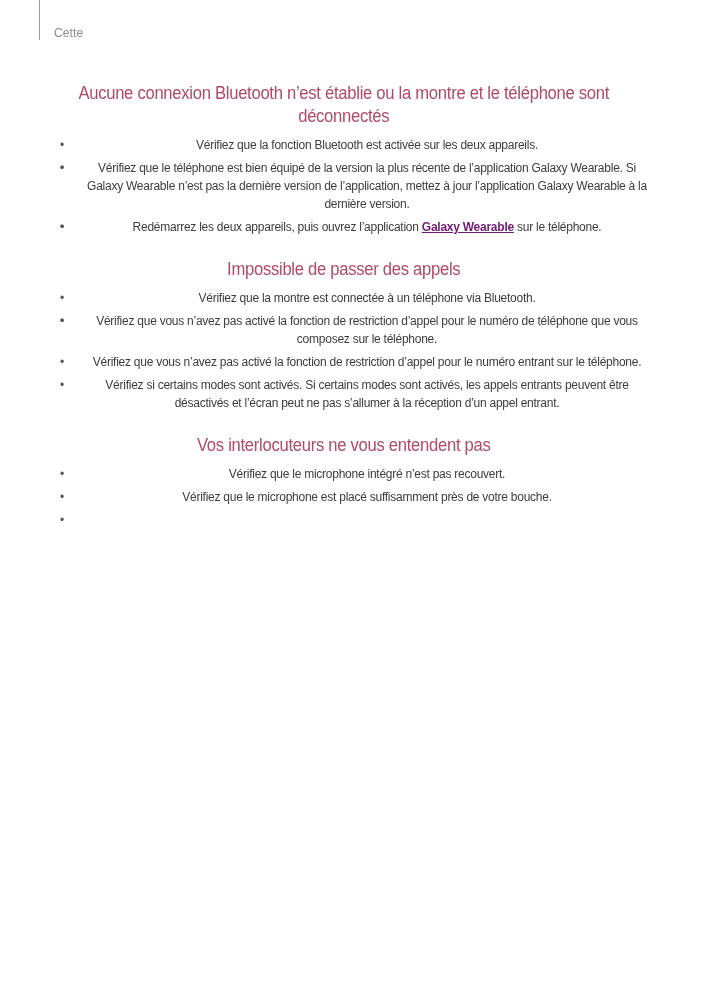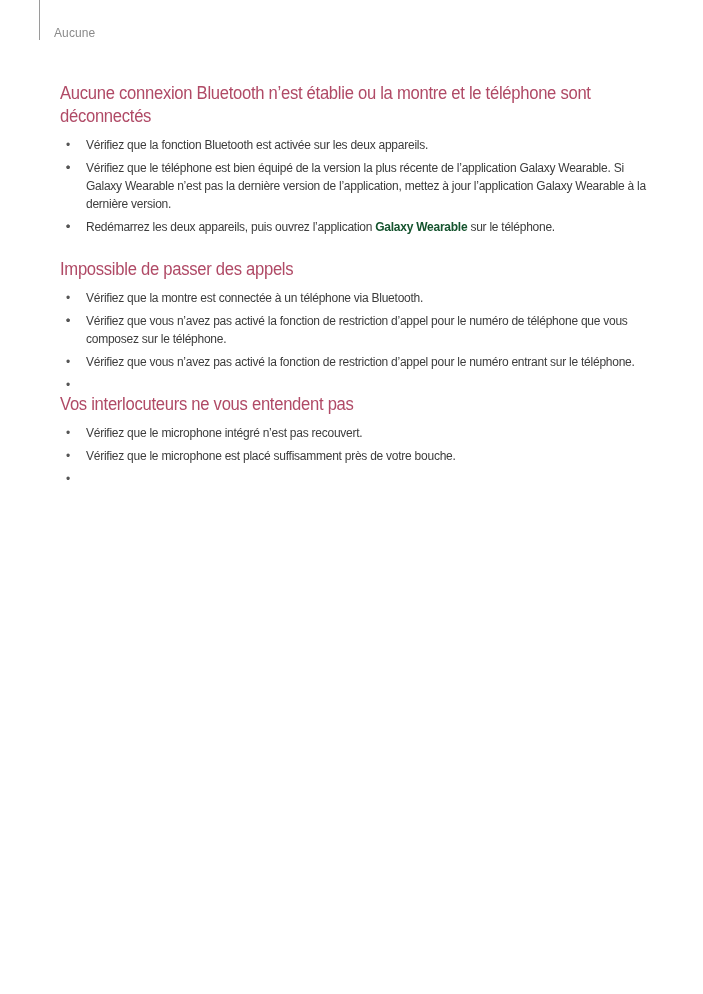--- a/index.html
+++ b/index.html
@@ -26,23 +26,24 @@
     .header-label {
       position: absolute;
       left: 54px;
       top: 26px;
       font-size: 12px;
       color: #8a8a8a;
       letter-spacing: 0.1px;
     }
     .content {
       position: absolute;
-      left: 60px;
+      left: 54px;
       top: 82px;
       width: 600px;
+      text-align: center;
     }
     .section-title {
       color: #b04a66;
       font-size: 17.5px;
       line-height: 23px;
       margin: 0 0 8px 0;
       font-weight: normal;
       letter-spacing: -0.3px;
       transform: scaleX(0.95);
       transform-origin: left;
@@ -66,38 +67,39 @@
       letter-spacing: -0.25px;
     }
     ul.bullets li .bullet-dot {
       position: absolute;
       left: 6px;
       top: 0;
       color: #555;
     }
     .bold {
       font-weight: bold;
-      color: #14532d;
+      color: #701a75;
+      text-decoration: underline;
     }
     .page-number {
       position: absolute;
       left: 0;
       width: 703px;
       top: 961px;
       text-align: center;
       font-size: 15px;
       color: #8a8a8a;
       margin-top: 40px;
     }
   </style>
 </head>
 <body>
 
 <div class="header-rule"></div>
-<div class="header-label">Aucune</div>
+<div class="header-label">Cette</div>
 
 <div class="content">
 
   <div class="section">
     <h2 class="section-title">Aucune connexion Bluetooth n’est établie ou la montre et le téléphone sont déconnectés</h2>
     <ul class="bullets">
       <li><span class="bullet-dot">•</span><span>Vérifiez que la fonction Bluetooth est activée sur les deux appareils.</span></li>
       <li><span class="bullet-dot">•</span></li>
       <li><span class="bullet-dot">•</span><span>Vérifiez que le téléphone est bien équipé de la version la plus récente de l’application Galaxy Wearable. Si Galaxy Wearable n’est pas la dernière version de l’application, mettez à jour l’application Galaxy Wearable à la dernière version.</span></li>
       <li><span class="bullet-dot">•</span></li>
@@ -105,21 +107,21 @@
     </ul>
   </div>
 
   <div class="section">
     <h2 class="section-title">Impossible de passer des appels</h2>
     <ul class="bullets">
       <li><span class="bullet-dot">•</span><span>Vérifiez que la montre est connectée à un téléphone via Bluetooth.</span></li>
       <li><span class="bullet-dot">•</span></li>
       <li><span class="bullet-dot">•</span><span>Vérifiez que vous n’avez pas activé la fonction de restriction d’appel pour le numéro de téléphone que vous composez sur le téléphone.</span></li>
       <li><span class="bullet-dot">•</span><span>Vérifiez que vous n’avez pas activé la fonction de restriction d’appel pour le numéro entrant sur le téléphone.</span></li>
-      <li><span class="bullet-dot">•</span></li>
+      <li><span class="bullet-dot">•</span><span>Vérifiez si certains modes sont activés. Si certains modes sont activés, les appels entrants peuvent être désactivés et l’écran peut ne pas s’allumer à la réception d’un appel entrant.</span></li>
     </ul>
   </div>
 
   <div class="section">
     <h2 class="section-title">Vos interlocuteurs ne vous entendent pas</h2>
     <ul class="bullets">
       <li><span class="bullet-dot">•</span><span>Vérifiez que le microphone intégré n’est pas recouvert.</span></li>
       <li><span class="bullet-dot">•</span><span>Vérifiez que le microphone est placé suffisamment près de votre bouche.</span></li>
       <li><span class="bullet-dot">•</span></li>
     </ul>

